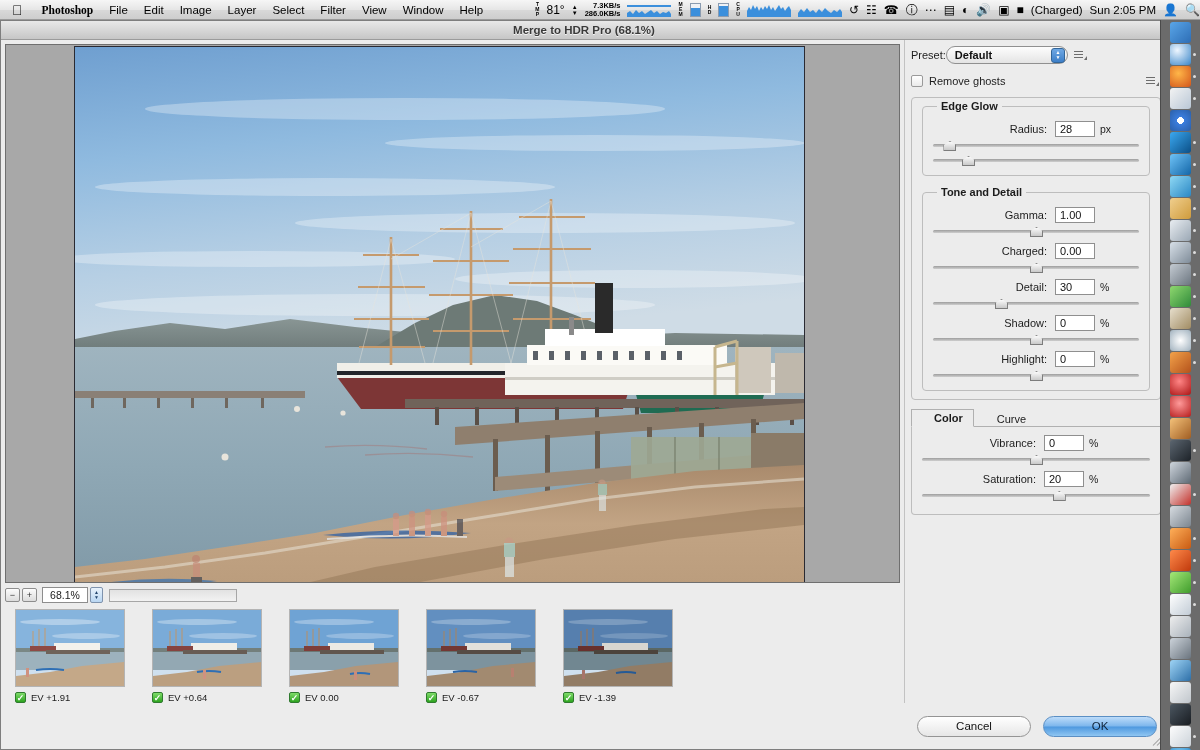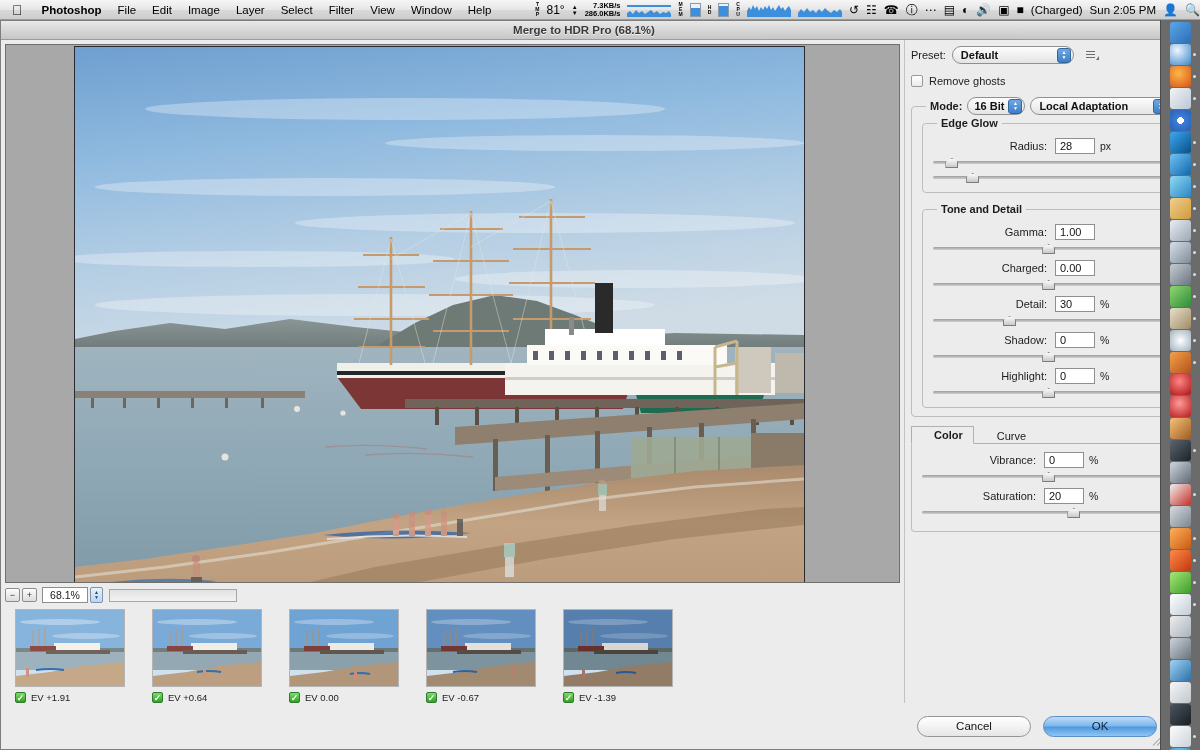--- a/index.html
+++ b/index.html
@@ -14,21 +14,21 @@
   
   .menubar {
     position: absolute; left: 0; top: 0; width: 1200px; height: 20px;
     background: linear-gradient(to bottom, #f6f6f6 0%, #e6e6e6 50%, #d9d9d9 51%, #cdcdcd 100%);
     border-bottom: 1px solid #9a9a9a;
     display: flex; align-items: center; font-size: 11.5px; color: #000;
     z-index: 40;
   }
   .mb-apple { padding: 0 11px 0 12px; font-size: 14px; line-height: 1; }
   .mb-item { padding: 0 8px; white-space: nowrap; }
-  .mb-item.bold { font-weight: bold; }
+  .mb-item.bold { font-weight: bold; font-family: Liberation Serif, serif; }
   .mb-right { margin-left: auto; display: flex; align-items: center; padding-right: 0; }
   .mb-right > * { margin-left: 7px; }
   .tmp-stack { font-size: 5px; line-height: 5px; text-align: center; font-weight: bold; letter-spacing: 0; }
   .temp-val { font-size: 12px; }
   .arrow-stack { font-size: 6px; line-height: 6px; }
   .net-rates { font-size: 7.5px; line-height: 8px; font-weight: bold; text-align: right; font-family: "Liberation Sans", sans-serif; }
   .mini-graph { width: 44px; height: 15px; position: relative; display: inline-block; }
   .mini-graph svg { display: block; }
   .vlabel { font-size: 5px; line-height: 5px; font-weight: bold; text-align: center; }
   .bar-gauge { width: 11px; height: 14px; border: 1px solid #8a9bb0; background: #eef1f5; position: relative; }
@@ -685,21 +685,21 @@
               <div class="chk">✓</div>
               <div class="ev-label">EV -1.39</div>
             </div>
           </div>
 
         </div>
       </div>
 
       <div class="right-col">
 
-        <div class="row" style="gap:6px;">
+        <div class="row" style="">
           <div class="lbl">Preset:</div>
           <div class="popup" style="width:122px;">
             <span class="pv">Default</span>
             <span class="pstep">
                 <span>▲</span>
                 <span>▼</span>
               </span>
           </div>
           <div class="flyout">
             <i class="l" style="top:1px"></i>
@@ -714,37 +714,20 @@
           <div class="lbl">Remove ghosts</div>
           <div class="flyout" style="margin-left:auto; margin-right:2px;">
             <i class="l" style="top:1px"></i>
               <i class="l" style="top:4px"></i>
               <i class="l" style="top:7px"></i>
             <i class="tri"></i>
           </div>
         </div>
 
         <fieldset class="grp" style="margin-top:10px; padding-top:0;">
-          <legend style="display:flex; align-items:center; gap:5px;">
-            <span>Mode:</span>
-            <span class="popup" style="width:58px; font-weight:normal; padding-left:6px;">
-              <span class="pv">16 Bit</span>
-              <span class="pstep">
-                  <span>▲</span>
-                  <span>▼</span>
-                </span>
-            </span>
-            <span class="popup" style="width:140px; font-weight:normal; padding-left:8px;">
-              <span class="pv">Local Adaptation</span>
-              <span class="pstep">
-                  <span>▲</span>
-                  <span>▼</span>
-                </span>
-            </span>
-          </legend>
 
           <fieldset class="grp" style="margin-top:2px;">
             <legend>Edge Glow</legend>
 
             <div class="sl-row">
               <div class="sl-name">Radius:</div>
               <div class="numbox">28</div>
               <div class="unit">px</div>
             </div>
             <div class="track-wrap">

